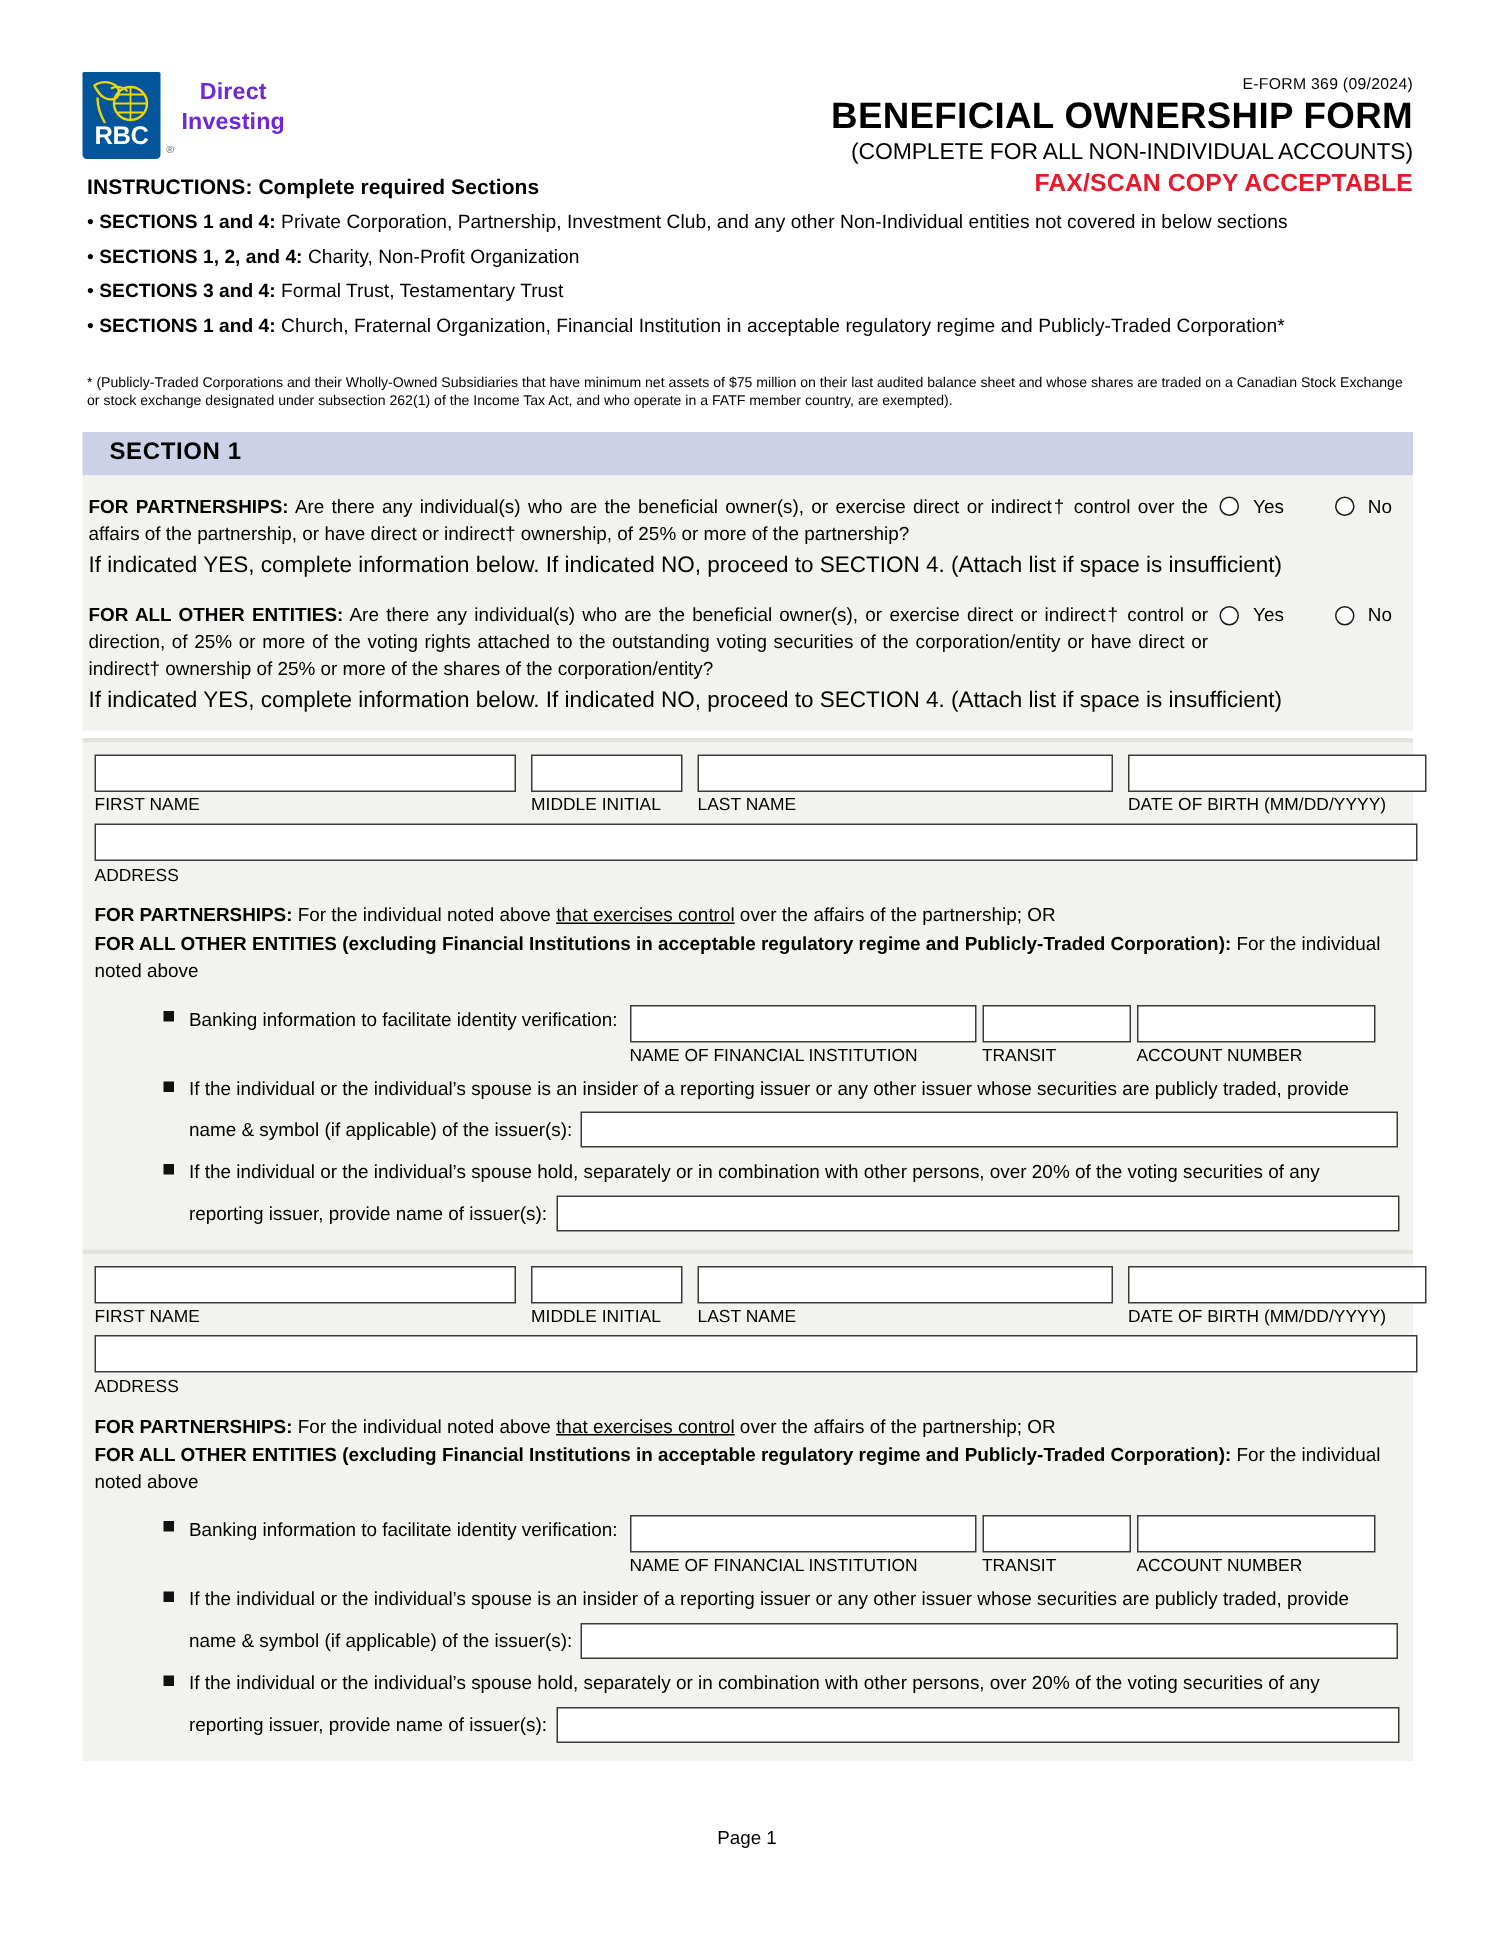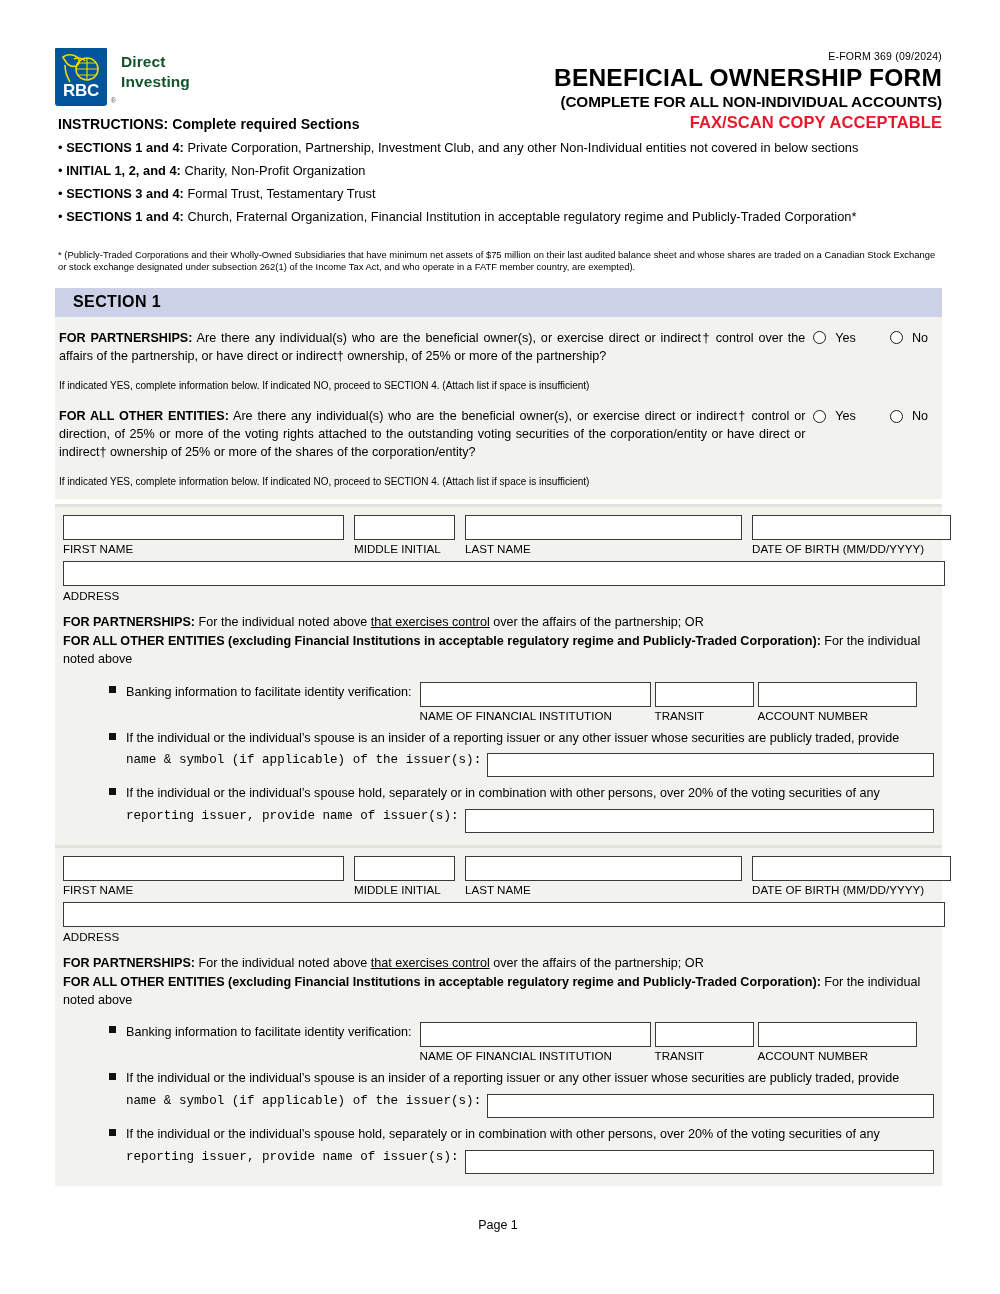--- a/index.html
+++ b/index.html
@@ -40,35 +40,36 @@
     font-weight: bold;
     font-size: 17px;
     letter-spacing: -0.3px;
     font-family: "Liberation Sans", sans-serif;
   }
   .rbc-reg {
     position: absolute; bottom: 2px; right: -9px;
     font-size: 7px; color: #555;
   }
   .brand-words {
-    color: #14532d;
+    color: #6d28d9;
     font-weight: bold;
     font-size: 15.5px;
     line-height: 1.28;
     padding-top: 4px;
     letter-spacing: 0.1px;
+    text-align: center;
   }
 
   .title-block { margin-left: auto; text-align: right; padding-top: 2px; }
   .eform { font-size: 10.5px; letter-spacing: 0.2px; margin-bottom: 2px; }
   .main-title {
     font-size: 24.5px; font-weight: bold; letter-spacing: 0.2px; line-height: 1.12;
   }
   .sub-title {
-    font-size: 15.3px; font-weight: bold; letter-spacing: -0.1px; line-height: 1.3;
+    font-size: 15.3px; font-weight: normal; letter-spacing: -0.1px; line-height: 1.3;
     margin-top: 1px;
     margin-left: 27px;
   }
   .fax-title {
     font-size: 16.5px; font-weight: bold; color: #e8192c; letter-spacing: 0.1px;
     margin-top: 1px;
   }
 
   
   .acct-wrap { padding: 22px 55px 0 58px; }
@@ -115,21 +116,21 @@
   .q-row { display: flex; align-items: flex-start; }
   .q-text { flex: 1; font-size: 12.6px; line-height: 1.44; text-align: justify; padding-right: 8px;}
   .q-text b { font-weight: bold; }
   .q-opts { display: flex; align-items: flex-start; gap: 34px; padding-top: 2px; white-space: nowrap; }
   .opt { display: flex; align-items: center; gap: 9px; }
   .radio {
     width: 13px; height: 13px; border: 1.4px solid #1a1a1a; border-radius: 50%;
     background: #ffffff; display: inline-block;
   }
   .opt-label { font-size: 12.6px; }
-  .q-follow { font-size: 10px; margin-top: 15px; }
+  .q-follow { font-size: 15px; margin-top: 3px; }
   .q-block2 { margin-top: 16px; }
 
   
   .person-block {
     margin: 0 58px 0 55px;
     background: #f2f2ee;
     border-top: 3px solid #e3e3de;
     padding: 8px 6px 12px 6px;
   }
   .person-block.first { border-top: 3px solid #e3e3de; margin-top: 5px;}
@@ -162,21 +163,21 @@
   .bank-fields .box { background: #ffffff; }
   .w-fi { width: 231px; }
   .w-transit { width: 99px; }
   .w-acctno { width: 159px; }
   .bank-sublabels { display: flex; gap: 4px; margin-left: 8px; }
   .bank-sublabels span { font-size: 11.6px; margin-top: 2px; }
   .sub-fi { width: 231px; }
   .sub-transit { width: 99px; }
   .sub-acctno { width: 159px; }
 
-  .wrap-line { display: flex; align-items: flex-start; margin-top: 6px; padding-left: 63px; font-family: Liberation Mono, monospace; }
+  .wrap-line { display: flex; align-items: center; margin-top: 6px; padding-left: 63px; }
   .wrap-label { font-size: 12.6px; white-space: nowrap; }
   .wrap-line .box { height: 24px; margin-left: 6px; background: #ffffff; }
 
   .issuer1-box { width: 545px; }
   .issuer2-box { width: 562px; }
 
   
   .footer {
     position: absolute;
     left: 0; right: 4px;
@@ -220,21 +221,21 @@
 
   <div class="instructions">
     <div class="instr-title">INSTRUCTIONS: Complete required Sections</div>
 
     <div class="instr-item">
       <span class="bullet-dot">•</span>
       <b>SECTIONS 1 and 4:</b><span> Private Corporation, Partnership, Investment Club, and any other Non-Individual entities not covered in below sections</span>
     </div>
     <div class="instr-item">
       <span class="bullet-dot">•</span>
-      <b>INITIAL 1, 2, and 4:</b><span> Charity, Non-Profit Organization</span>
+      <b>SECTIONS 1, 2, and 4:</b><span> Charity, Non-Profit Organization</span>
     </div>
     <div class="instr-item">
       <span class="bullet-dot">•</span>
       <b>SECTIONS 3 and 4:</b><span> Formal Trust, Testamentary Trust</span>
     </div>
     <div class="instr-item">
       <span class="bullet-dot">•</span>
       <b>SECTIONS 1 and 4:</b><span> Church, Fraternal Organization, Financial Institution in acceptable regulatory regime and Publicly-Traded Corporation*</span>
     </div>
 

